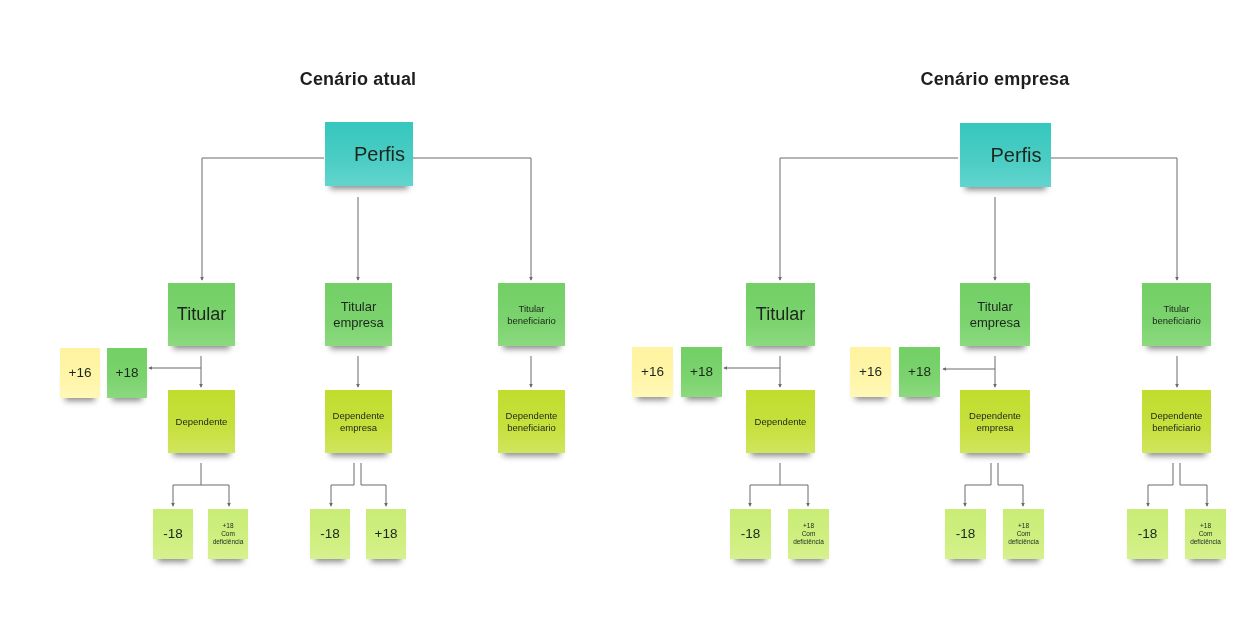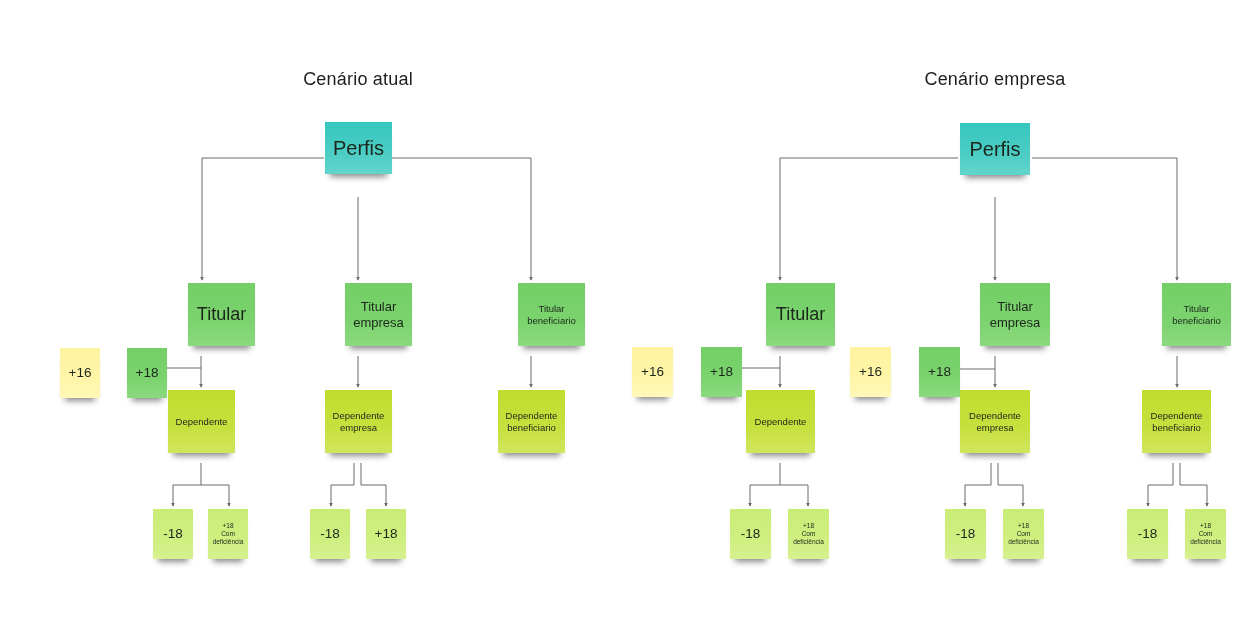--- a/index.html
+++ b/index.html
@@ -8,21 +8,21 @@
     width: 1248px;
     height: 636px;
     background: #ffffff;
     overflow: hidden;
     font-family: "Liberation Sans", "DejaVu Sans", sans-serif;
   }
   .title {
     position: absolute;
     top: 69px;
     transform: translateX(-50%);
-    font-weight: normal;
+    font-weight: bold;
     font-size: 18px;
     color: #1e1e1e;
     white-space: nowrap;
     letter-spacing: 0.2px;
   }
   svg.connectors {
     position: absolute; left: 0; top: 0;
     width: 1248px; height: 636px;
   }
   svg.connectors line, svg.connectors polyline {
@@ -33,26 +33,26 @@
     display: flex;
     align-items: center;
     justify-content: center;
     text-align: center;
     white-space: pre-line;
     color: #1c261c;
     line-height: 1.2;
     box-shadow: 0 8px 6px -5px rgba(0,0,0,0.45);
   }
   .teal   { background: linear-gradient(to bottom, #35c7be 0%, #4ccdc4 60%, #62d5cd 100%); }
-  .green  { background: linear-gradient(to bottom, #73cf66 0%, #7bd36e 60%, #8cd97f 100%); margin-left: 20px; }
+  .green  { background: linear-gradient(to bottom, #73cf66 0%, #7bd36e 60%, #8cd97f 100%); }
   .lime   { background: linear-gradient(to bottom, #c0dd2e 0%, #c7e03e 60%, #d1e55e 100%); }
   .light  { background: linear-gradient(to bottom, #c9ec76 0%, #cfef80 60%, #d6f18e 100%); }
   .yellow { background: linear-gradient(to bottom, #fff3a0 0%, #fff5a8 60%, #fff8b8 100%); }
 
-  .root  { width: 67px; height: 52px; font-size: 20px; }
+  .root  { width: 67px; height: 64px; font-size: 20px; padding-left: 21px; }
   .big   { width: 67px; height: 63px; }
   .small { width: 40px; height: 50px; }
 
   .fs-xl  { font-size: 18px; }
   .fs-md  { font-size: 13px; }
   .fs-sm  { font-size: 9.5px; }
   .fs-num { font-size: 13.5px; }
   .fs-xs  { font-size: 6.5px; line-height: 1.25; }
 </style>
 </head>

